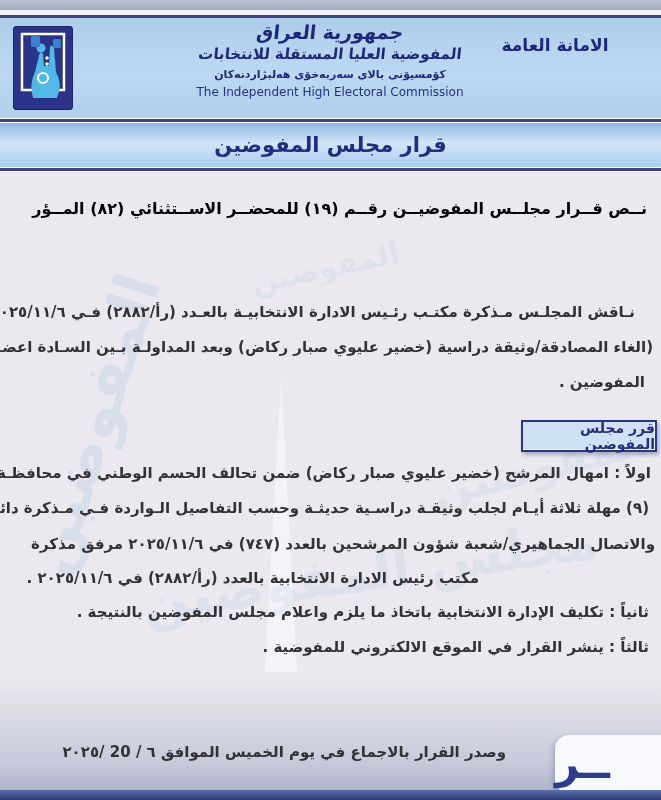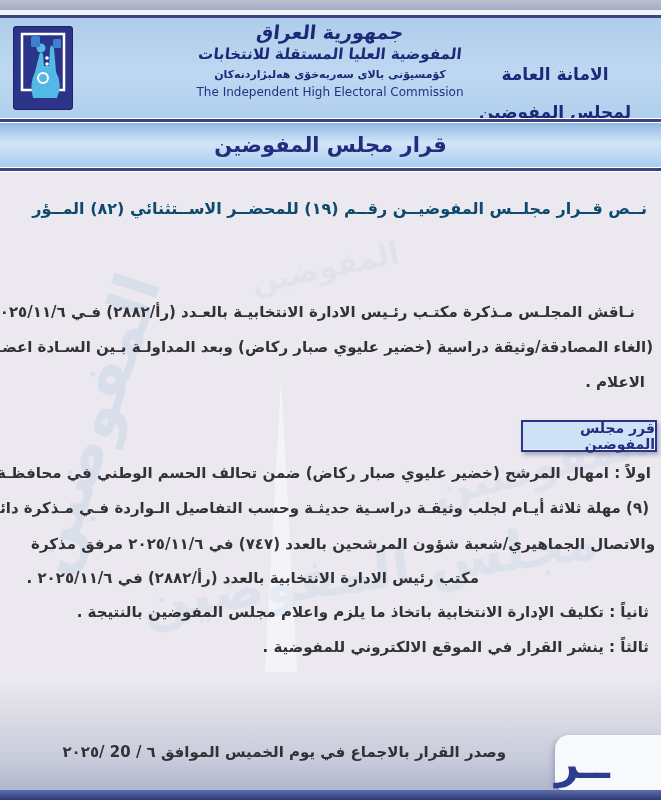--- a/index.html
+++ b/index.html
@@ -28,32 +28,32 @@
   .logo{position:absolute;left:13px;top:8px;width:60px;height:84px;
     background:var(--navy);border-radius:4px;box-shadow:0 0 0 1px #1d2565 inset;}
   .header-center{position:absolute;left:150px;top:2px;width:360px;height:96px;
     text-align:center;color:var(--navy-text);}
   .hc1{font-size:19px;font-weight:bold;line-height:24px;transform:skewX(-6deg);}
   .hc2{font-size:15px;font-weight:bold;line-height:20px;transform:skewX(-6deg);}
   .hc3{font-size:11px;font-weight:bold;line-height:18px;margin-top:2px;}
   .hc4{font-size:12px;font-weight:normal;line-height:16px;color:#253082;}
   .header-right{position:absolute;left:460px;top:12px;width:190px;text-align:center;
     color:var(--navy-text);font-weight:bold;}
-  .hr1{font-size:17px;line-height:30px;margin-top:29px;}
+  .hr1{font-size:17px;line-height:30px;}
   .hr2{font-size:17px;line-height:30px;margin-top:8px;}
   
   .banner{position:absolute;top:123px;left:0;width:661px;height:44px;
     background:linear-gradient(180deg,var(--banner-top),var(--banner-mid) 45%,#a9cdf0);
     display:flex;align-items:center;justify-content:center;}
   .banner-title{font-size:21px;font-weight:bold;color:#222d80;}
   
   .content{position:absolute;inset:0;direction:rtl;}
   .line{position:absolute;white-space:nowrap;color:var(--ink);
     font-size:15px;font-weight:bold;text-align:right;}
-  .intro-line{font-size:16px;color:#0c4a6e;}
+  .intro-line{font-size:16px;color:#000000;}
   .decision-box{position:absolute;top:420px;right:4px;width:132px;height:28px;
     background:var(--box-fill);border:2px solid var(--navy);border-radius:0;
     box-shadow:2px 3px 4px rgba(90,100,140,.45), -1px -1px 0 #eef5fc inset;
     display:flex;align-items:center;justify-content:center;}
   .decision-box span{font-size:14px;font-weight:bold;color:#222d80;}
   
   .wm{position:absolute;pointer-events:none;}
   .wm-spike{left:252px;top:380px;width:58px;height:292px;background:#fbfcff;opacity:.55;
     clip-path:polygon(50% 0,78% 100%,22% 100%);}
   .wm-text{color:#7fb0d5;font-weight:bold;white-space:nowrap;}
@@ -94,21 +94,20 @@
       </svg>
     </div>
     <div class="header-center">
       <div class="hc1">جمهورية العراق</div>
       <div class="hc2">المفوضية العليا المستقلة للانتخابات</div>
       <div class="hc3">کۆمسیۆنی بالای سەربەخۆی هەلبژاردنەکان</div>
       <div class="hc4">The Independent High Electoral Commission</div>
     </div>
     <div class="header-right">
       <div class="hr1">الامانة العامة</div>
-      <div class="hr2">لمجلس المفوضين</div>
     </div>
   </div>
 
   <div class="rule rule-b"></div>
 
   <div class="banner">
     <div class="banner-title">قرار مجلس المفوضين</div>
   </div>
 
   <div class="rule rule-c"></div>
@@ -118,21 +117,21 @@
   <div class="wm wm-text wm-t2">مجلس المفوضين</div>
   <div class="wm wm-text wm-t3">المفوضين</div>
   <div class="wm wm-text wm-t4">المفوضين</div>
   <div class="bottom-fade"></div>
 
   <div class="content">
     <div class="line intro-line" style="top:199px;right:14px">نــص قــرار مجلــس المفوضيــن رقــم (١٩) للمحضــر الاســتثنائي (٨٢) المــؤر</div>
 
     <div class="line" style="top:303px;right:26px">نـاقش المجلـس مـذكرة مكتـب رئـيس الادارة الانتخابيـة بالعـدد (رأ/٢٨٨٢) فـي ٢٠٢٥/١١/٦ المعنونة</div>
     <div class="line" style="top:338px;right:8px">(الغاء المصادقة/وثيقة دراسية (خضير عليوي صبار ركاض)  وبعد المداولـة بـين السـادة اعضـاء مجلس</div>
-    <div class="line" style="top:373px;right:16px">الاعلام .</div>
+    <div class="line" style="top:373px;right:16px">المفوضين .</div>
 
     <div class="decision-box">
       <span>قرر مجلس المفوضين</span>
     </div>
 
     <div class="line" style="top:464px;right:10px">اولاً : امهال المرشح (خضير عليوي صبار ركاض) ضمن تحالف الحسم الوطني في محافظـة نينـوى تسلسل</div>
     <div class="line" style="top:499px;right:12px">(٩) مهلة ثلاثة أيـام  لجلب وثيقـة دراسـية حديثـة وحسب التفاصيل الـواردة فـي مـذكرة دائرة الاعلام</div>
     <div class="line" style="top:535px;right:6px">والاتصال الجماهيري/شعبة شؤون المرشحين بالعدد (٧٤٧) في ٢٠٢٥/١١/٦ مرفق مذكرة</div>
     <div class="line" style="top:569px;right:182px">مكتب رئيس الادارة الانتخابية بالعدد (رأ/٢٨٨٢) في ٢٠٢٥/١١/٦ .</div>
 

